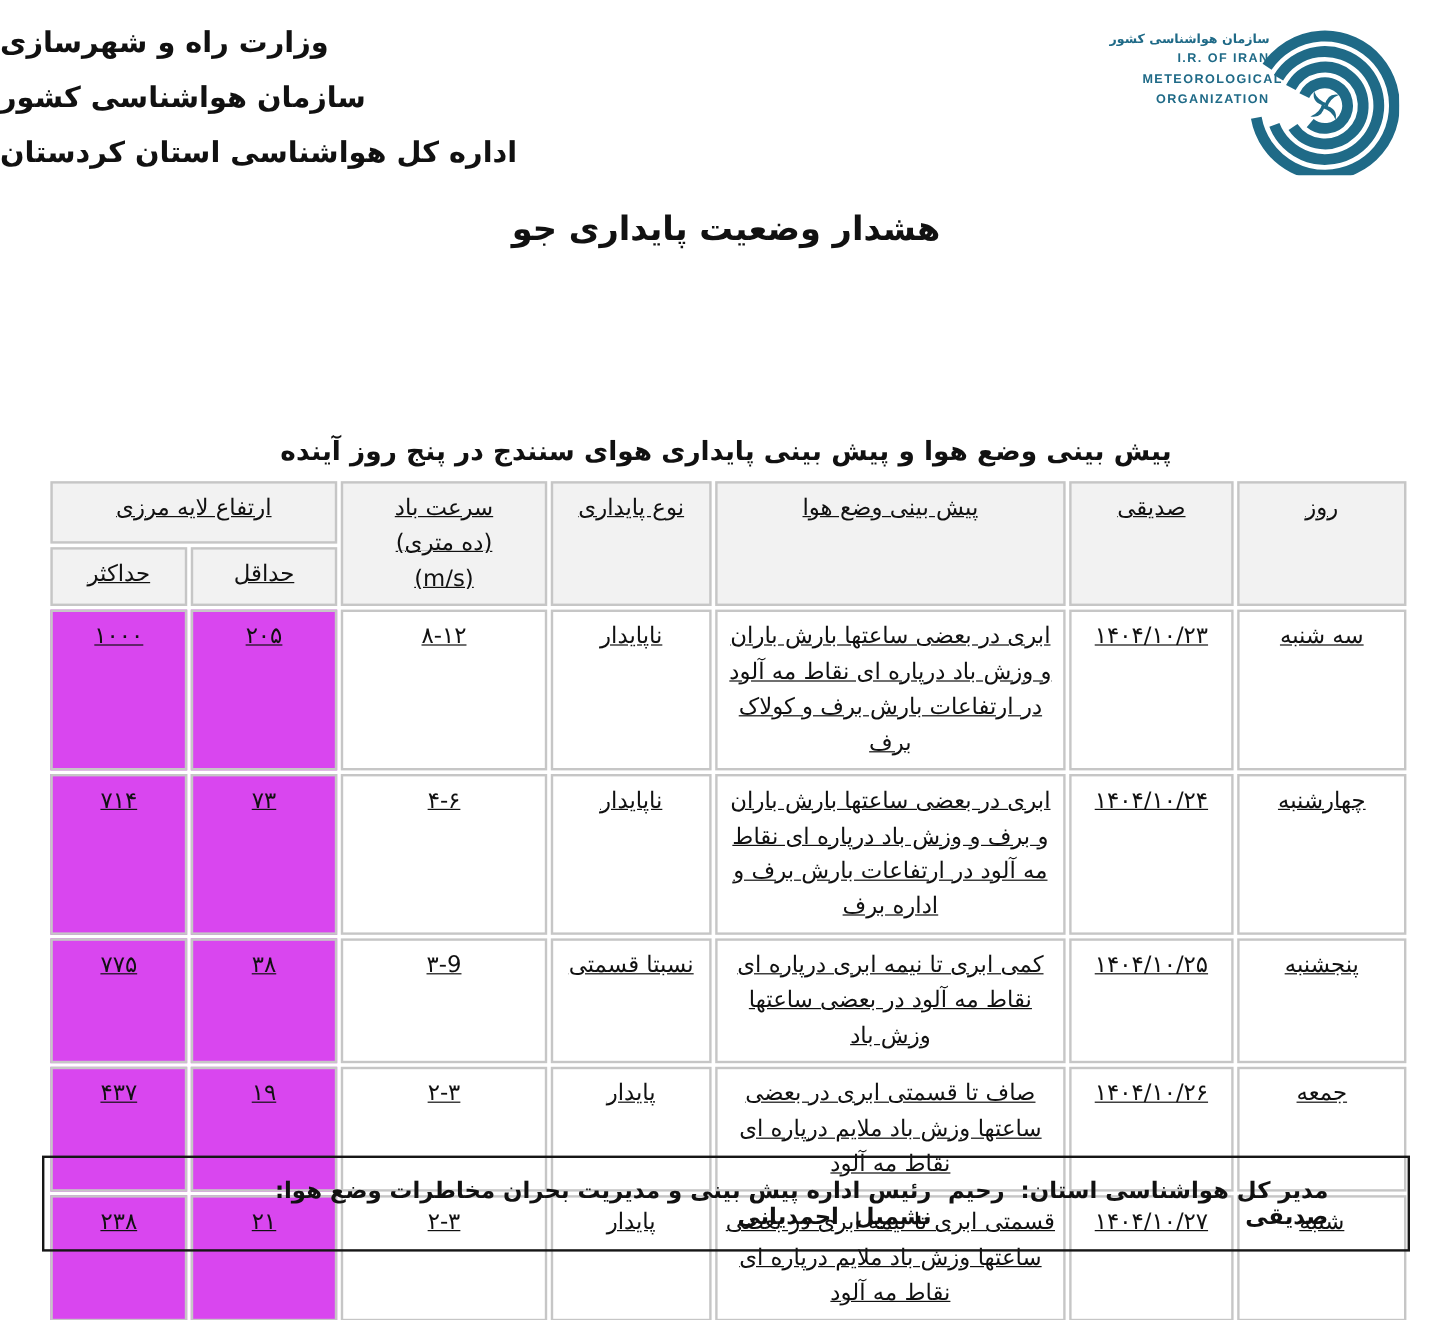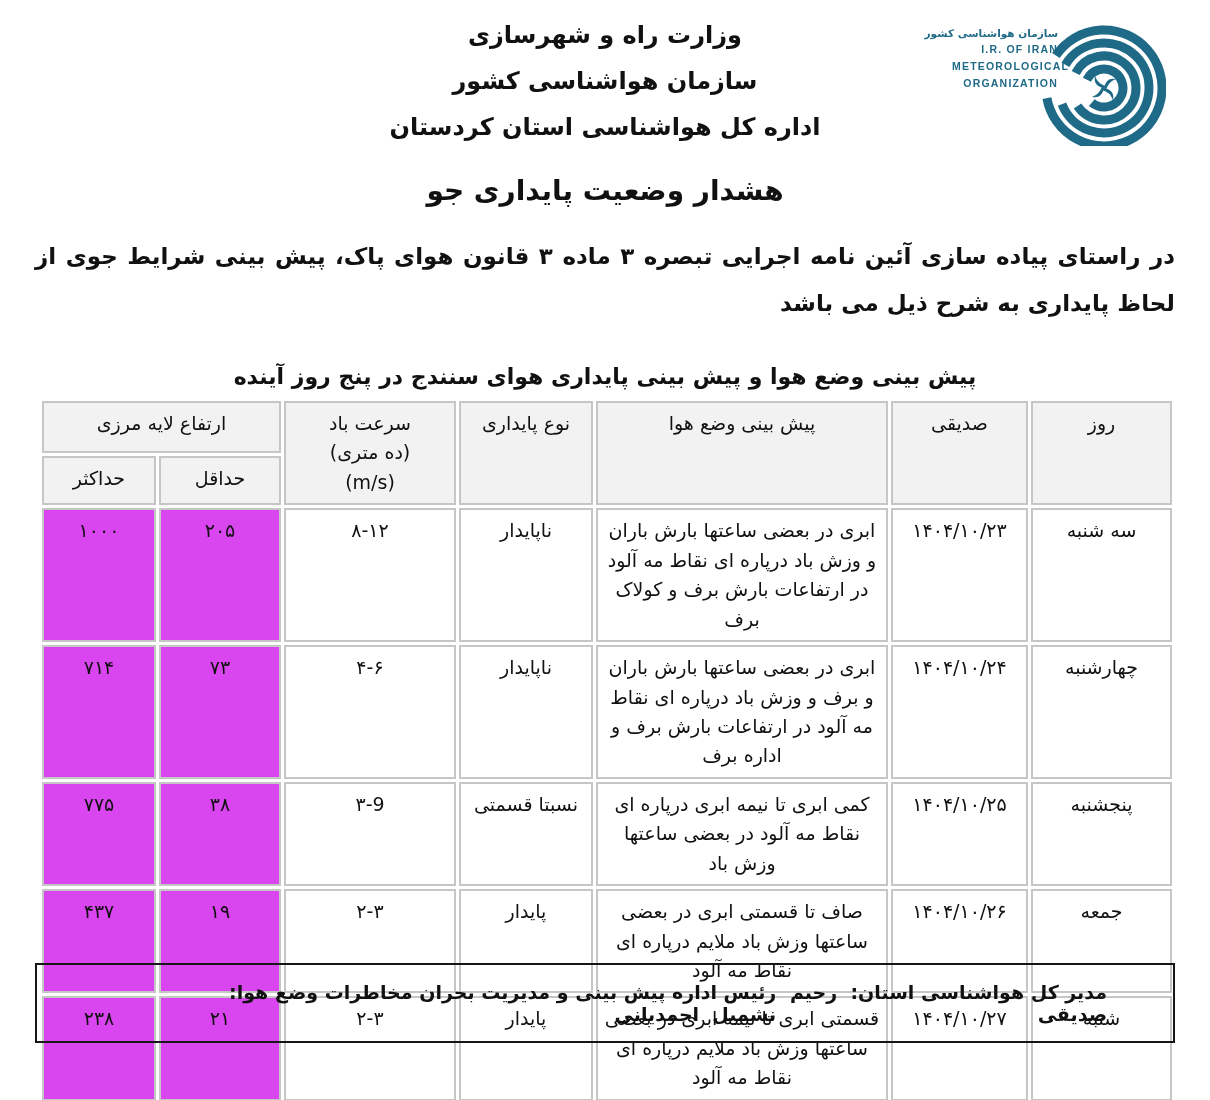--- a/index.html
+++ b/index.html
@@ -5,21 +5,21 @@
   html,body { margin:0; padding:0; background:#ffffff; }
   .page {
     position:relative; width:1210px; height:1100px; overflow:hidden;
     background:#ffffff; color:#111;
     font-family:"DejaVu Sans", sans-serif;
     direction:rtl;
   }
   
   .org-header {
     position:absolute; top:12px; left:0; right:0;
-    text-align:center; font-weight:bold; font-size:24px; line-height:46px;
+    text-align:left; font-weight:bold; font-size:24px; line-height:46px;
   }
   .logo {
     position:absolute; top:10px; right:44px; width:214px; height:136px;
   }
   .logo svg { position:absolute; top:0; left:0; }
   .logo-text {
     position:absolute; left:0; top:16px; width:106px;
     text-align:right; color:#1f6a87; font-weight:bold; white-space:nowrap;
   }
   .logo-text .fa { font-size:10.5px; line-height:15px; direction:rtl; }
@@ -41,21 +41,21 @@
     position:absolute; top:364px; left:0; right:0;
     text-align:center; font-size:22px; font-weight:bold;
   }
   table.weather {
     position:absolute; top:398px; right:35px;
     border-collapse:separate; border-spacing:3px; table-layout:fixed;
   }
   table.weather th, table.weather td {
     border:2px solid #c6c6c6; background:#ffffff;
     vertical-align:top; text-align:center;
-    font-size:19px; font-weight:normal; padding:6px 4px; line-height:1.55;
+    font-size:19px; font-weight:normal; padding:6px 4px; line-height:1.55;text-decoration:underline;
   }
   table.weather th { background:#f2f2f2; }
   table.weather td.gray { background:#d946ef; }
   .num { direction:ltr; unicode-bidi:isolate; }
   
   .footer-box {
     position:absolute; top:963px; right:35px; left:35px; height:80px;
     border:2px solid #161616; box-sizing:border-box;
     display:flex; align-items:center; justify-content:space-between;
     padding:0 66px 0 126px;
@@ -91,21 +91,20 @@
     <div class="logo-text">
       <div class="fa">سازمان هواشناسی کشور</div>
       <div class="en">I.R. OF IRAN</div>
       <div class="en">METEOROLOGICAL</div>
       <div class="en">ORGANIZATION</div>
     </div>
   </div>
 
   <div class="doc-title">هشدار وضعیت پایداری جو</div>
 
-  <div class="intro">در راستای پیاده سازی آئین نامه اجرایی تبصره ۳ ماده ۳ قانون هوای پاک، پیش بینی شرایط جوی از لحاظ پایداری به شرح ذیل می باشد</div>
 
   <div class="table-title">پیش بینی وضع هوا و پیش بینی پایداری هوای سنندج در پنج روز آینده</div>
 
   <table class="weather">
     <colgroup>
       <col style="width:141px">
         <col style="width:137px">
         <col style="width:292px">
       <col style="width:134px">
         <col style="width:172px">

